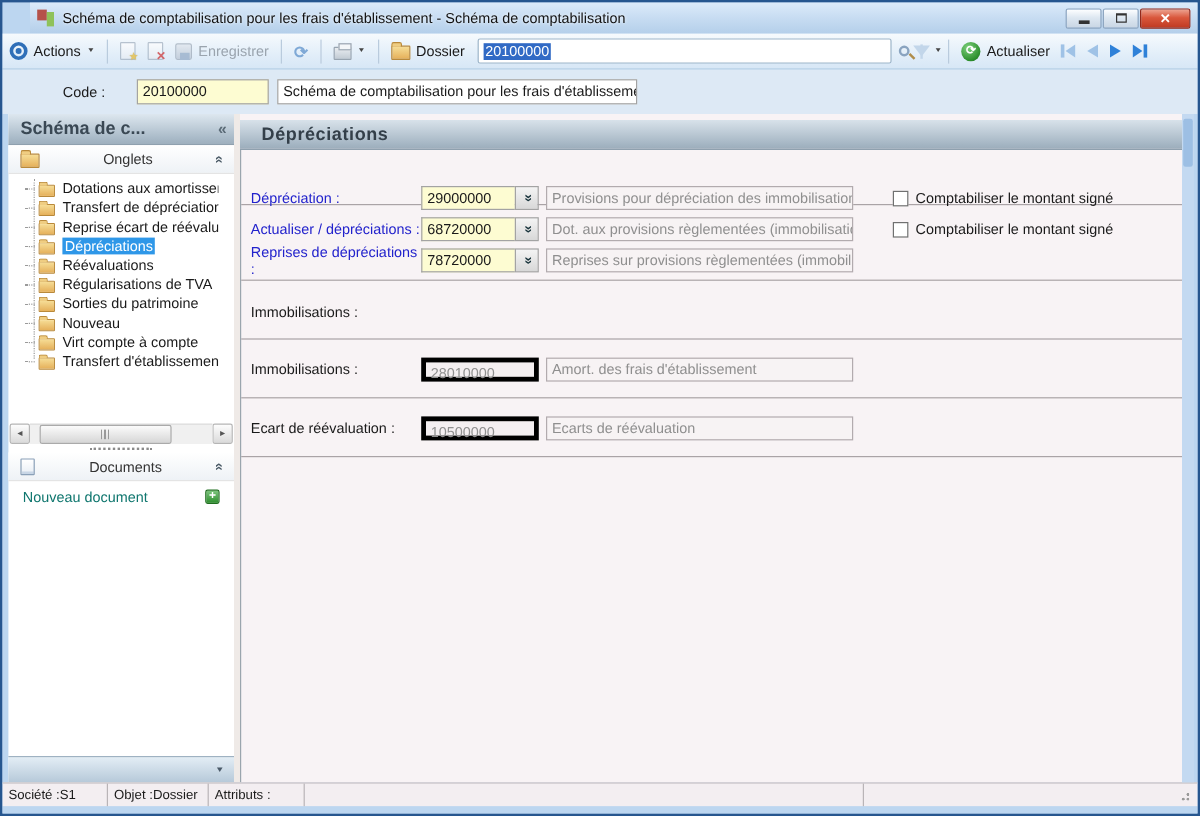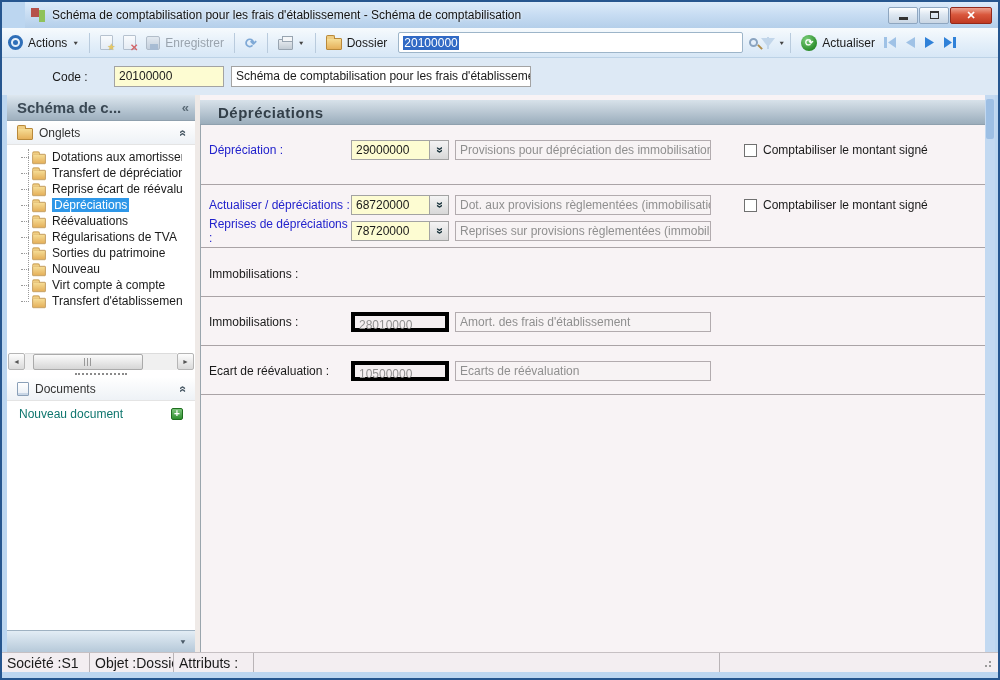--- a/index.html
+++ b/index.html
@@ -94,21 +94,21 @@
 
   
   .sidebar { width:188px; background:#fff; display:flex; flex-direction:column; flex:0 0 auto; }
   .pane-header { height:26px; background:linear-gradient(#dde7ef,#a9bac8 80%,#9fb0be);
                  border-bottom:1px solid #8fa0ae; display:flex; align-items:center;
                  padding:0 6px 0 10px; }
   .pane-header .ttl { font-size:15px; font-weight:bold; color:#3a4854; flex:1; white-space:nowrap;
                       overflow:hidden; }
   .chev-left { color:#5a6a76; font-weight:bold; font-size:13px; }
   .group-row { height:24px; display:flex; align-items:center; gap:6px; padding:0 8px 0 10px;
-               background:linear-gradient(#ffffff,#eef2f6); border-bottom:1px solid #e4e4e4; }
+               background:linear-gradient(#ffffff,#eef2f6); border-bottom:1px solid #e4e4e4;text-align:center; }
   .group-row .g-lbl { flex:1; color:#333; }
   .chev-up { display:inline-block; transform:rotate(90deg); color:#4a5a66; font-weight:bold;
              font-size:12px; }
   .tree { position:relative; padding-top:4px; }
   .tree::before { content:""; position:absolute; left:21px; top:4px; height:calc(100% - 14px);
                   border-left:1px dotted #9a9a9a; }
   .tree-item { height:16px; display:flex; align-items:center; padding-left:14px; position:relative; }
   .tree-item .stub { width:8px; border-top:1px dotted #9a9a9a; margin-right:2px; }
   .tree-item .fold { transform:scale(.85); flex:0 0 auto; }
   .tree-item .t-lbl { margin-left:5px; white-space:nowrap; overflow:hidden; max-width:130px; }
@@ -168,21 +168,21 @@
   .cb-wrap { display:flex; align-items:center; gap:6px; margin-left:33px; }
   .checkbox { width:13px; height:13px; background:#fff; border:1px solid #707070; flex:0 0 auto; }
 
   
   .vscroll { width:10px; background:#c3d9f1; flex:0 0 auto; position:relative; }
   .vs-thumb { position:absolute; top:4px; left:1px; width:8px; height:40px; background:#9dbfe4;
               border-radius:2px; }
 
   
   .statusbar { height:20px; background:#f3eef1; border-top:1px solid #c6c0c3; display:flex;
-               align-items:stretch; font-size:14px; flex:0 0 auto; }
+               align-items:stretch; font-size:11px; flex:0 0 auto; }
   .sb-cell { border-right:1px solid #b9b4b7; display:flex; align-items:center; padding:0 5px;
              white-space:nowrap; overflow:hidden; }
   .sb-cell.c1 { width:88px; } .sb-cell.c2 { width:84px; } .sb-cell.c3 { width:80px; }
   .sb-cell.c4 { width:466px; } .sb-cell.c5 { flex:1; border-right:none; justify-content:flex-end; }
   .grip { width:9px; height:9px; margin-right:2px;
           background:
             radial-gradient(circle at 8px 8px,#9a9a9a 1px,transparent 1.5px),
             radial-gradient(circle at 8px 4px,#9a9a9a 1px,transparent 1.5px),
             radial-gradient(circle at 4px 8px,#9a9a9a 1px,transparent 1.5px); }
   .bottom-strip { height:6px; background:#bcd6f0; flex:0 0 auto; }
@@ -379,21 +379,21 @@
     </div>
 
     <div class="splitter"></div>
 
     <div class="main">
       <div class="main-header">
         <span class="ttl">Dépréciations</span>
       </div>
       <div class="form">
 
-        <div class="section" style="height:60px; padding-top:12px;">
+        <div class="section" style="height:46px; padding-top:27px;">
           <div class="form-row">
             <span class="f-lbl blue">Dépréciation :</span>
             <div class="combo">
               <div class="c-inp">29000000</div>
               <div class="c-btn">
                   <span class="chev-dbl-down">«</span>
                 </div>
             </div>
             <div class="desc-inp">Provisions pour dépréciation des immobilisations inco</div>
             <div class="cb-wrap">

